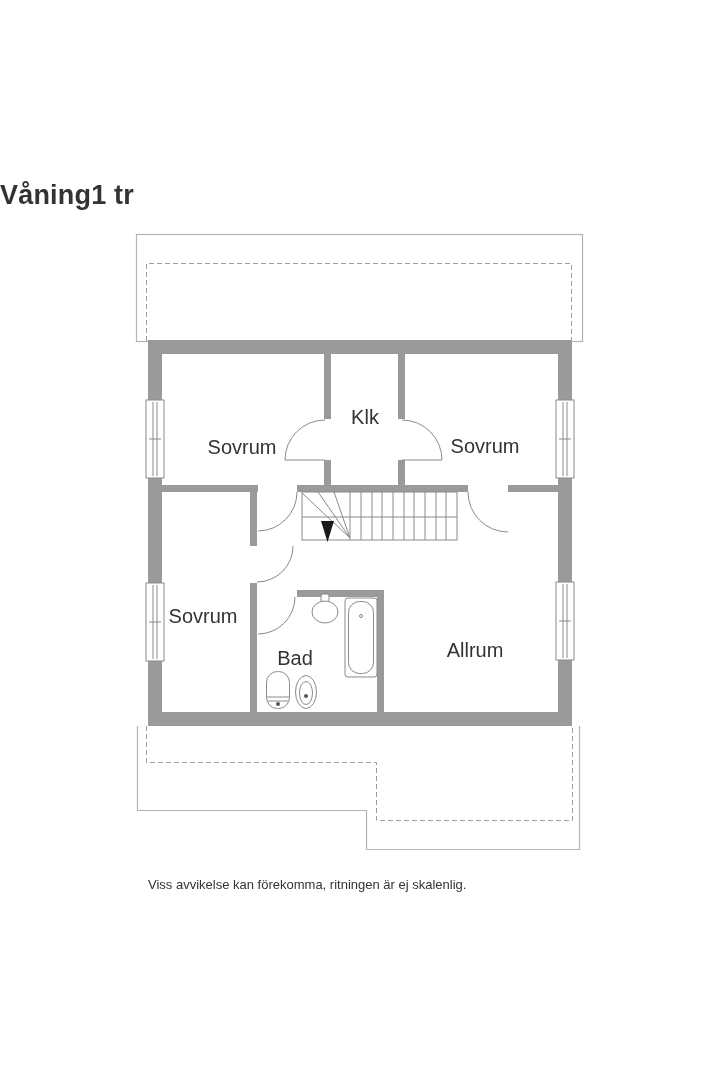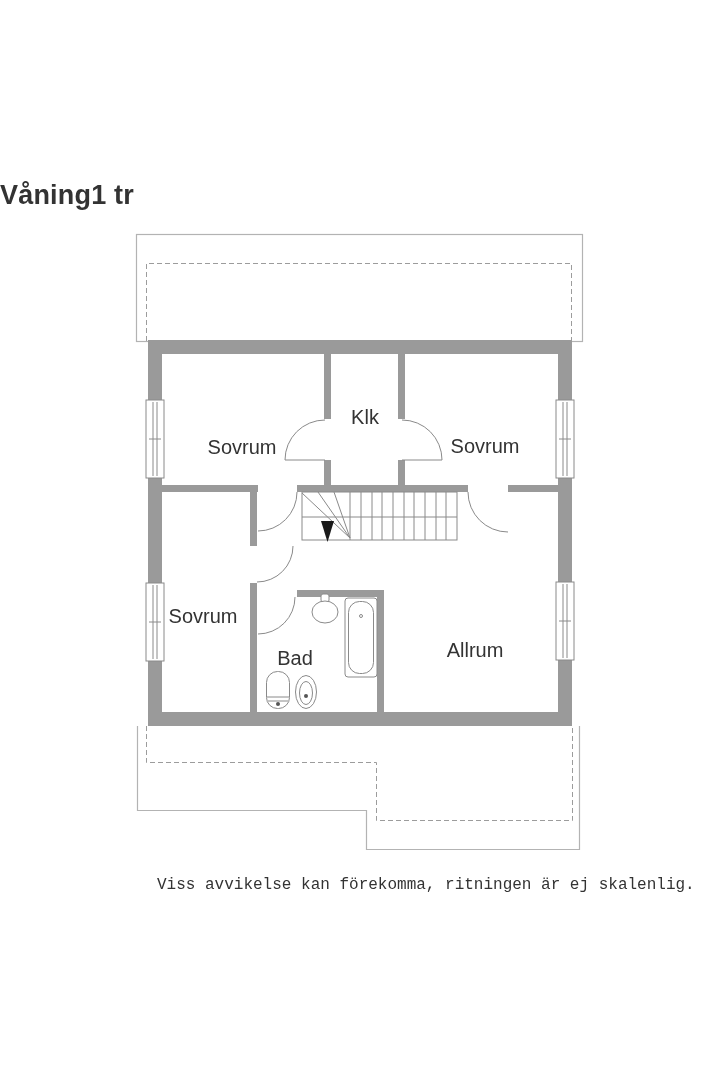--- a/index.html
+++ b/index.html
@@ -26,22 +26,22 @@
   .roofline{stroke:var(--roof);stroke-width:1.2;fill:none;}
   .dashline{stroke:var(--dash);stroke-width:1;fill:none;stroke-dasharray:5 3;}
   .winfill{fill:#ffffff;stroke:var(--thin);stroke-width:1;}
   .arrowfill{fill:var(--arrow);stroke:none;}
   .dotfill{fill:#555555;stroke:none;}
   .room-label{
     position:absolute;transform:translate(-50%,-50%);
     font-size:20px;line-height:20px;white-space:nowrap;color:var(--text);margin-top:20px;
   }
   .disclaimer{
-    position:absolute;left:157px;top:876px;
-    font-size:16px;line-height:18px;color:var(--text);white-space:nowrap;font-family:Liberation Mono, monospace;
+    position:absolute;left:148px;top:876px;
+    font-size:13px;line-height:18px;color:var(--text);white-space:nowrap;
   }
 </style>
 </head>
 <body>
 
 <div class="stage">
 
   <h1 class="title">Våning1 tr</h1>
 
   <svg class="plan" viewBox="0 0 720 1080" aria-hidden="true">

